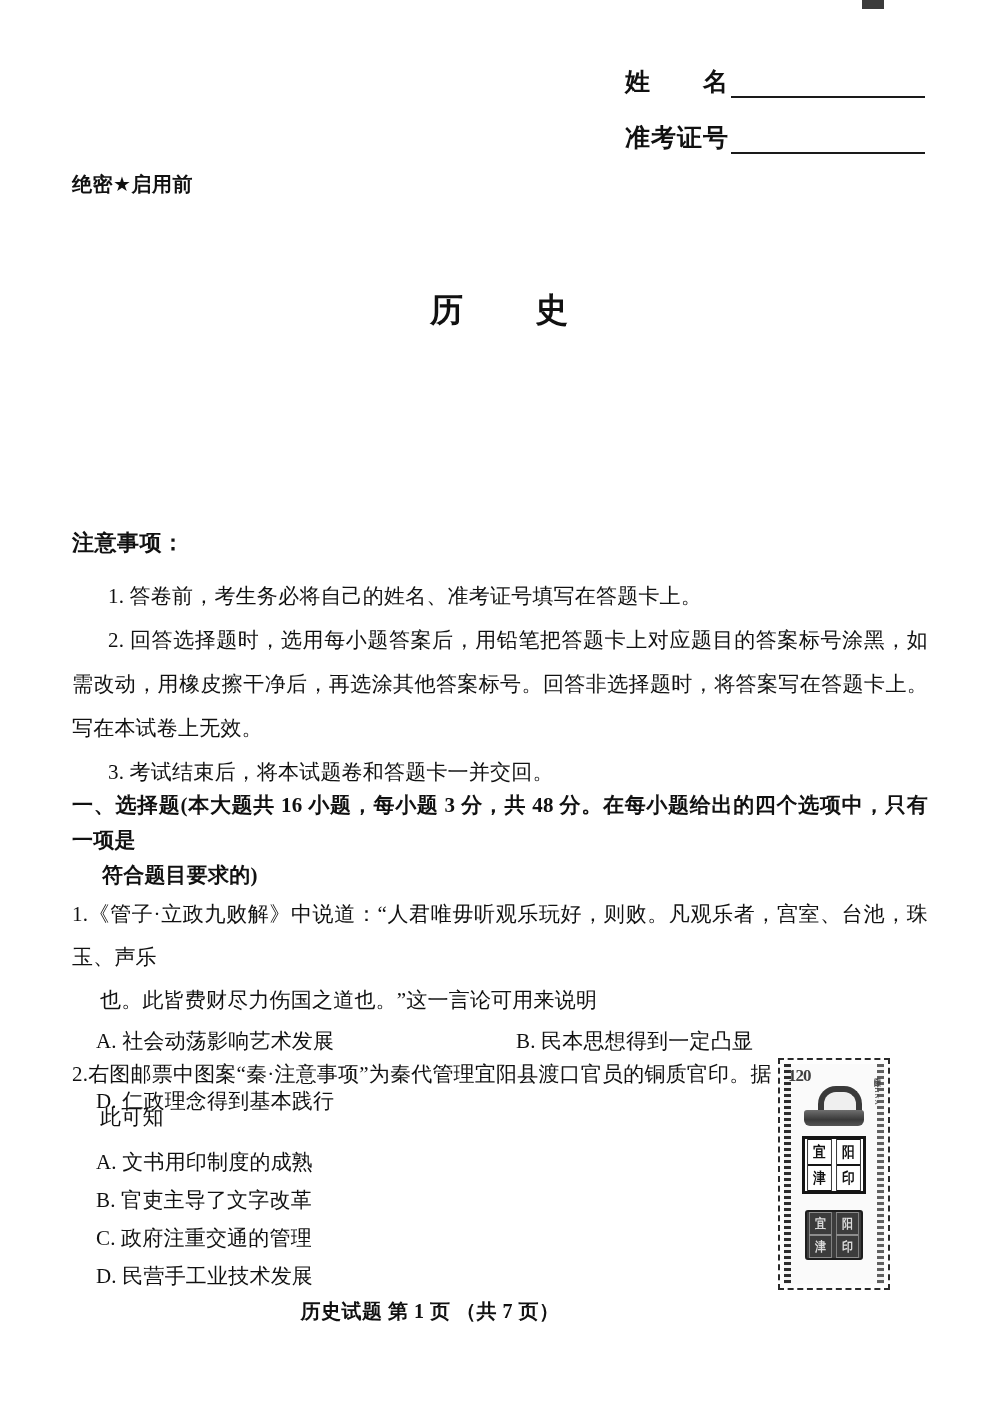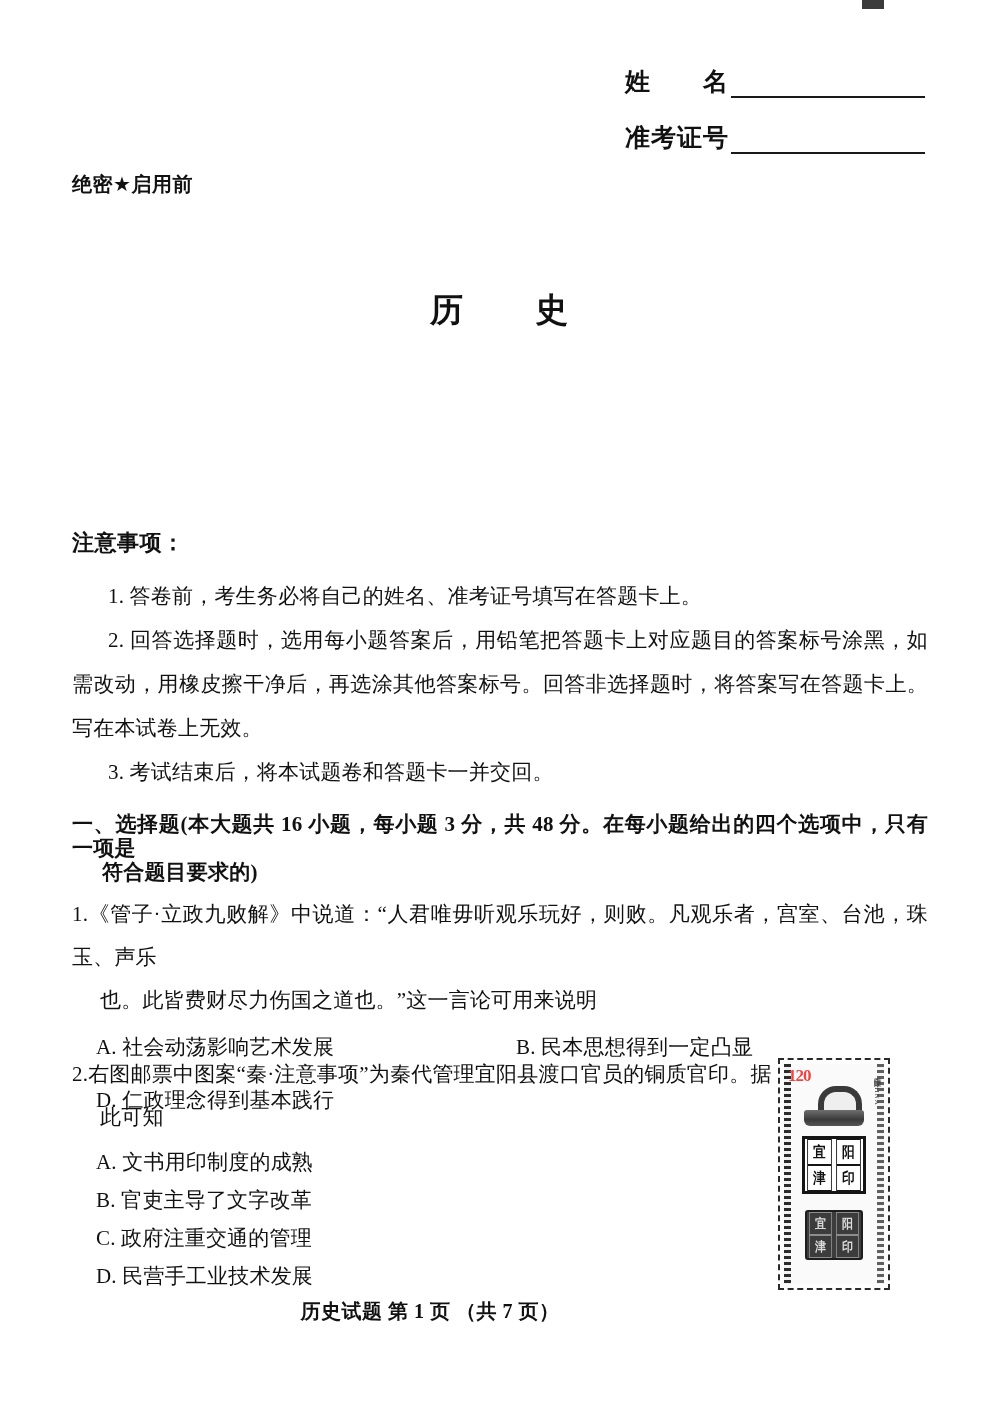--- a/index.html
+++ b/index.html
@@ -114,25 +114,25 @@
     font-size: 21px;
     line-height: 44px;
     text-indent: 36px;
     text-align: justify;
     letter-spacing: 0.2px;
   }
 
   
   .section-heading {
     position: absolute;
-    top: 812px;
+    top: 788px;
     left: 72px;
     width: 856px;
     font-size: 21px;
-    line-height: 24px;
+    line-height: 35px;
     font-weight: 700;
     text-align: justify;
     letter-spacing: 0.2px;
   }
   .section-heading .cont {
     display: block;
     text-indent: 30px;
   }
 
   
@@ -149,24 +149,23 @@
     line-height: 43px;
     text-align: justify;
     letter-spacing: 0.2px;
   }
   .q-stem .cont {
     display: block;
     text-indent: 28px;
   }
 
   .opt-grid {
-    margin-top: 6px;
     display: grid;
     grid-template-columns: 420px 1fr;
-    row-gap: 15px;
+    row-gap: 22px;
     padding-left: 24px;
   }
   .opt-stack {
     margin-top: 4px;
     padding-left: 24px;
   }
   .option {
     font-size: 21px;
     line-height: 38px;
     letter-spacing: 0.2px;
@@ -192,21 +191,21 @@
     background: #fafafa;
     overflow: hidden;
   }
   .stamp-denom {
     position: absolute;
     top: 2px;
     left: 4px;
     font-size: 17px;
     font-weight: 700;
     letter-spacing: -1px;
-    color: #ef4444;
+    color: #404040;
     font-family: "Liberation Serif", "DejaVu Serif", serif;
   }
   .stamp-sidetext {
     position: absolute;
     top: 8px;
     right: 3px;
     width: 16px;
     font-size: 7px;
     line-height: 9px;
     color: #444;

